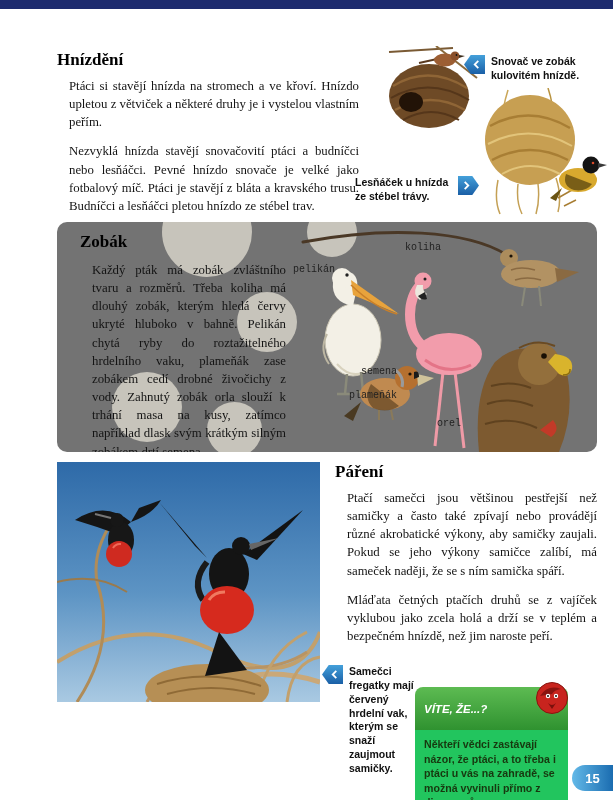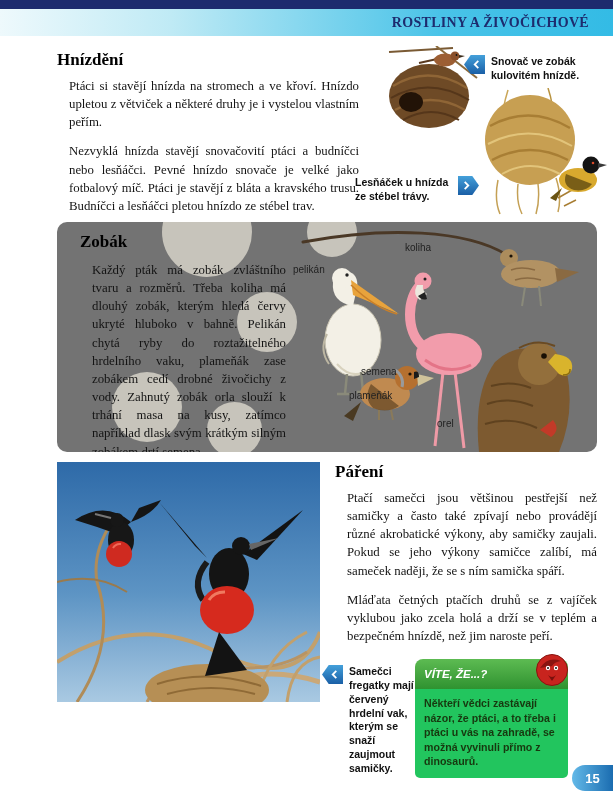--- a/index.html
+++ b/index.html
@@ -27,49 +27,46 @@
   .nesting{position:absolute;left:57px;top:50px;width:302px;}
   .weaver-fig{position:absolute;left:381px;top:46px;width:100px;height:84px;}
   .warbler-fig{position:absolute;left:478px;top:88px;width:132px;height:128px;}
 
   
   .beak-box{position:absolute;left:57px;top:222px;width:540px;height:230px;background:#737373;border-radius:10px;overflow:hidden;}
   .bubble{position:absolute;border-radius:50%;background:rgba(255,250,235,.6);}
   .beak-title{position:absolute;left:23px;top:10px;}
   .beak-text{position:absolute;left:23px;top:39px;width:194px;}
   .beak-art{position:absolute;right:0;top:0;width:330px;height:230px;}
-  .bird-label{position:absolute;font-family:Liberation Sans, sans-serif;font-size:10px;color:#222;}
+  .bird-label{position:absolute;font-family:Liberation Mono, monospace;font-size:10px;color:#222;}
 
   
   .photo{position:absolute;left:57px;top:462px;width:263px;height:240px;}
   .mating{position:absolute;left:335px;top:462px;width:262px;}
 
   
   .vite{position:absolute;left:415px;top:659px;width:153px;}
-  .vite-header{position:relative;height:30px;background:linear-gradient(180deg,#5dbb52,#2f9230);
-    border-radius:8px 8px 0 0;display:flex;align-items:center;padding-left:9px;}
+  .vite-header{position:relative;height:43px;background:linear-gradient(180deg,#5dbb52,#2f9230);
+    border-radius:8px 8px 0 0;display:flex;align-items:center;padding-left:9px;margin-top:28px;}
   .vite-title{font-family:"Liberation Sans",sans-serif;font-style:italic;font-weight:bold;font-size:11.5px;color:#fff;}
   .vite-icon{position:absolute;right:-2px;top:-7px;width:36px;height:36px;}
   .vite-body{background:#22c55e;padding:7px 9px 9px;border-radius:0 0 5px 5px;
     font-family:"Liberation Sans",sans-serif;font-weight:bold;font-size:10.6px;line-height:1.38;color:#17380f;}
 
   
   .page-num{position:absolute;right:0;bottom:9px;width:41px;height:26px;border-radius:13px 0 0 13px;
     background:linear-gradient(90deg,#63b9e8,#1a6cb0);display:flex;align-items:center;justify-content:center;
     font-family:"Liberation Sans",sans-serif;font-weight:bold;font-size:13px;color:#fff;}
 </style>
 </head>
 <body>
 
 <div class="page">
 
   <div class="navy-strip"></div>
-  <div class="cyan-bar">
-    <span class="header-title">ROSTLINY A ŽIVOČICHOVÉ</span>
-  </div>
 
   <section class="nesting">
     <h2 class="section-title">Hnízdění</h2>
     <p class="bodytext">Ptáci si stavějí hnízda na stromech a ve křoví. Hnízdo upletou z větviček a některé druhy je i vystelou vlastním peřím.</p>
     <p class="bodytext">Nezvyklá hnízda stavějí snovačovití ptáci a budníčci nebo lesňáčci. Pevné hnízdo snovače je velké jako fotbalový míč. Ptáci je stavějí z bláta a kravského trusu. Budníčci a lesňáčci pletou hnízdo ze stébel trav.</p>
   </section>
 
   <div class="weaver-fig">
     <svg viewBox="0 0 100 84" width="100" height="84">
       <line x1="8" y1="6" x2="72" y2="2" stroke="#7a5a34" stroke-width="2"></line>

